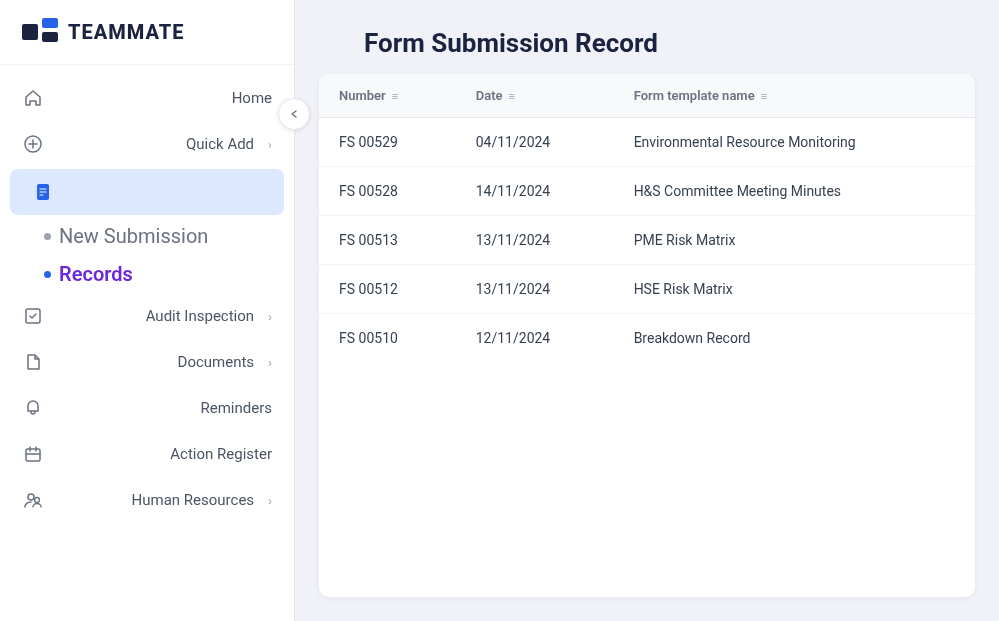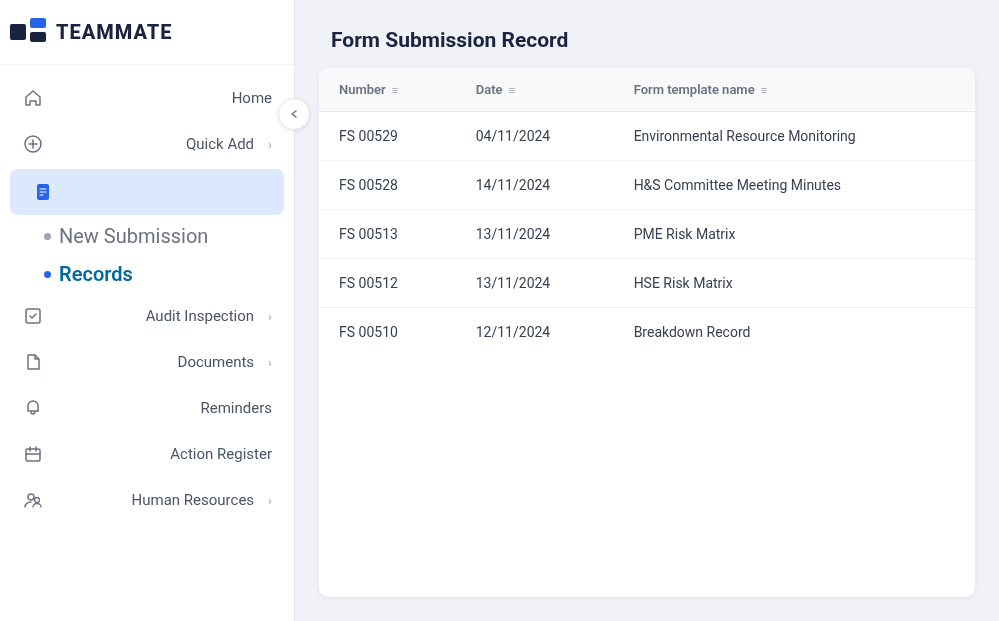--- a/index.html
+++ b/index.html
@@ -14,21 +14,21 @@
       display: flex;
       flex-direction: column;
       border-right: 1px solid #e5e7eb;
       position: relative;
       z-index: 10;
     }
 
     .sidebar-logo {
       display: flex;
       align-items: center;
-      padding: 18px 10px;
+      padding: 18px 22px;
       gap: 10px;
       border-bottom: 1px solid #f0f2f7;
     }
 
     .logo-icon {
       width: 36px;
       height: 28px;
     }
 
     .logo-text {
@@ -97,21 +97,21 @@
 
     .sub-nav-item .dot {
       width: 7px;
       height: 7px;
       border-radius: 50%;
       background: #9ca3af;
       flex-shrink: 0;
     }
 
     .sub-nav-item.active-sub .dot { background: #2563eb; }
-    .sub-nav-item.active-sub { color: #0369a1; font-weight: 600; }
+    .sub-nav-item.active-sub { color: #6d28d9; font-weight: 600; }
 
     
     .collapse-btn {
       position: absolute;
       right: -16px;
       top: 98px;
       width: 32px;
       height: 32px;
       background: #fff;
       border: 1px solid #e5e7eb;
@@ -132,23 +132,24 @@
       background: #f0f2f7;
       overflow: hidden;
     }
 
     .main-header {
       background: #f0f2f7;
       padding: 28px 36px 16px;
     }
 
     .page-title {
-      font-size: 21px;
+      font-size: 26px;
       font-weight: 700;
       color: #1a2340;
+      margin-left: 33px;
     }
 
     .table-container {
       flex: 1;
       margin: 0 24px 24px;
       background: #fff;
       border-radius: 10px;
       overflow: hidden;
       box-shadow: 0 1px 6px rgba(0,0,0,0.06);
     }

